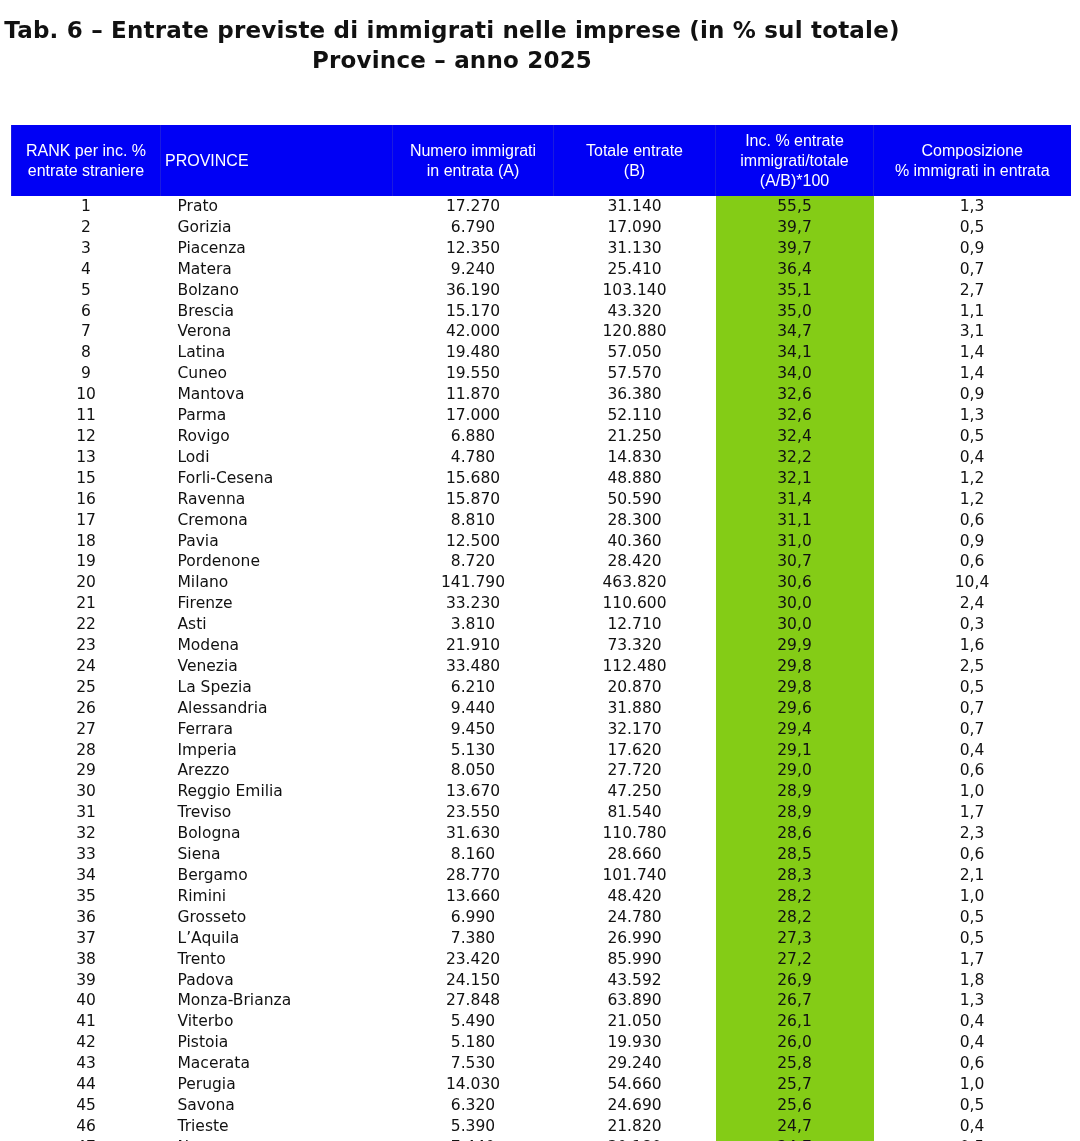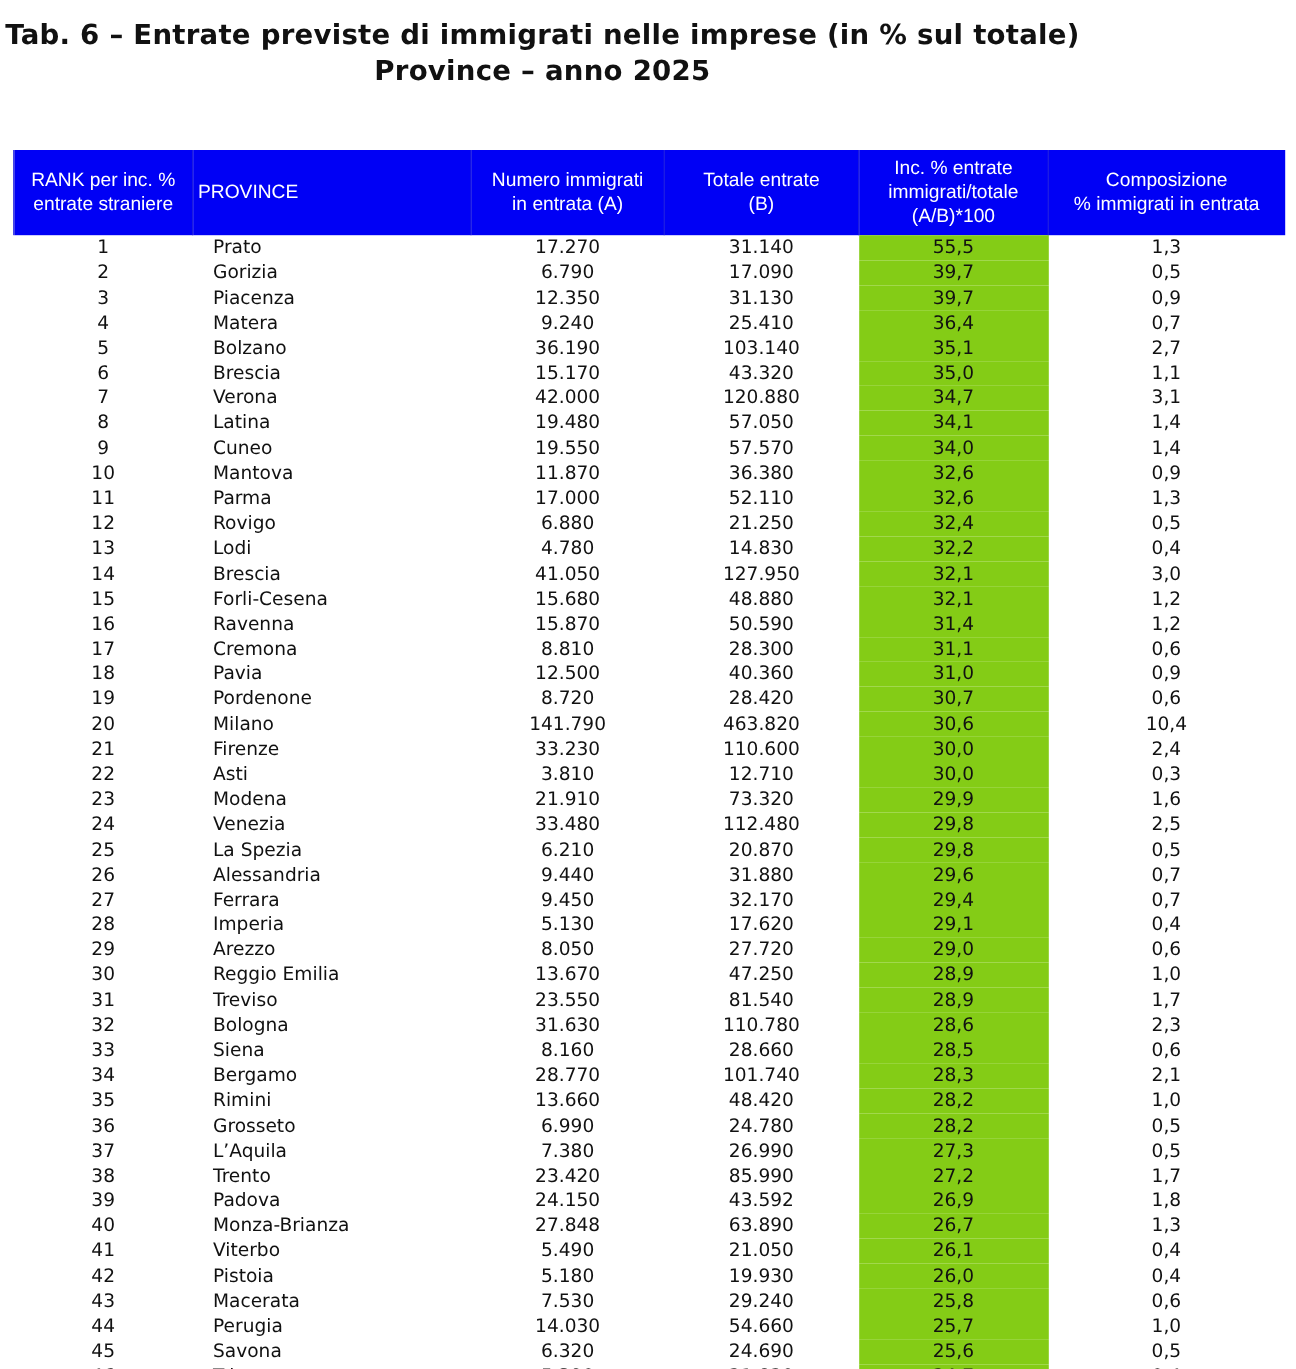--- a/index.html
+++ b/index.html
@@ -154,28 +154,20 @@
       </tr>
       <tr>
         <td class="rank">13</td>
         <td class="prov">Lodi</td>
         <td class="num">4.780</td>
         <td class="tot">14.830</td>
         <td class="inc">32,2</td>
         <td class="comp">0,4</td>
       </tr>
       <tr>
-        <td class="rank">14</td>
-        <td class="prov">Brescia</td>
-        <td class="num">41.050</td>
-        <td class="tot">127.950</td>
-        <td class="inc">32,1</td>
-        <td class="comp">3,0</td>
-      </tr>
-      <tr>
         <td class="rank">15</td>
         <td class="prov">Forli-Cesena</td>
         <td class="num">15.680</td>
         <td class="tot">48.880</td>
         <td class="inc">32,1</td>
         <td class="comp">1,2</td>
       </tr>
       <tr>
         <td class="rank">16</td>
         <td class="prov">Ravenna</td>

